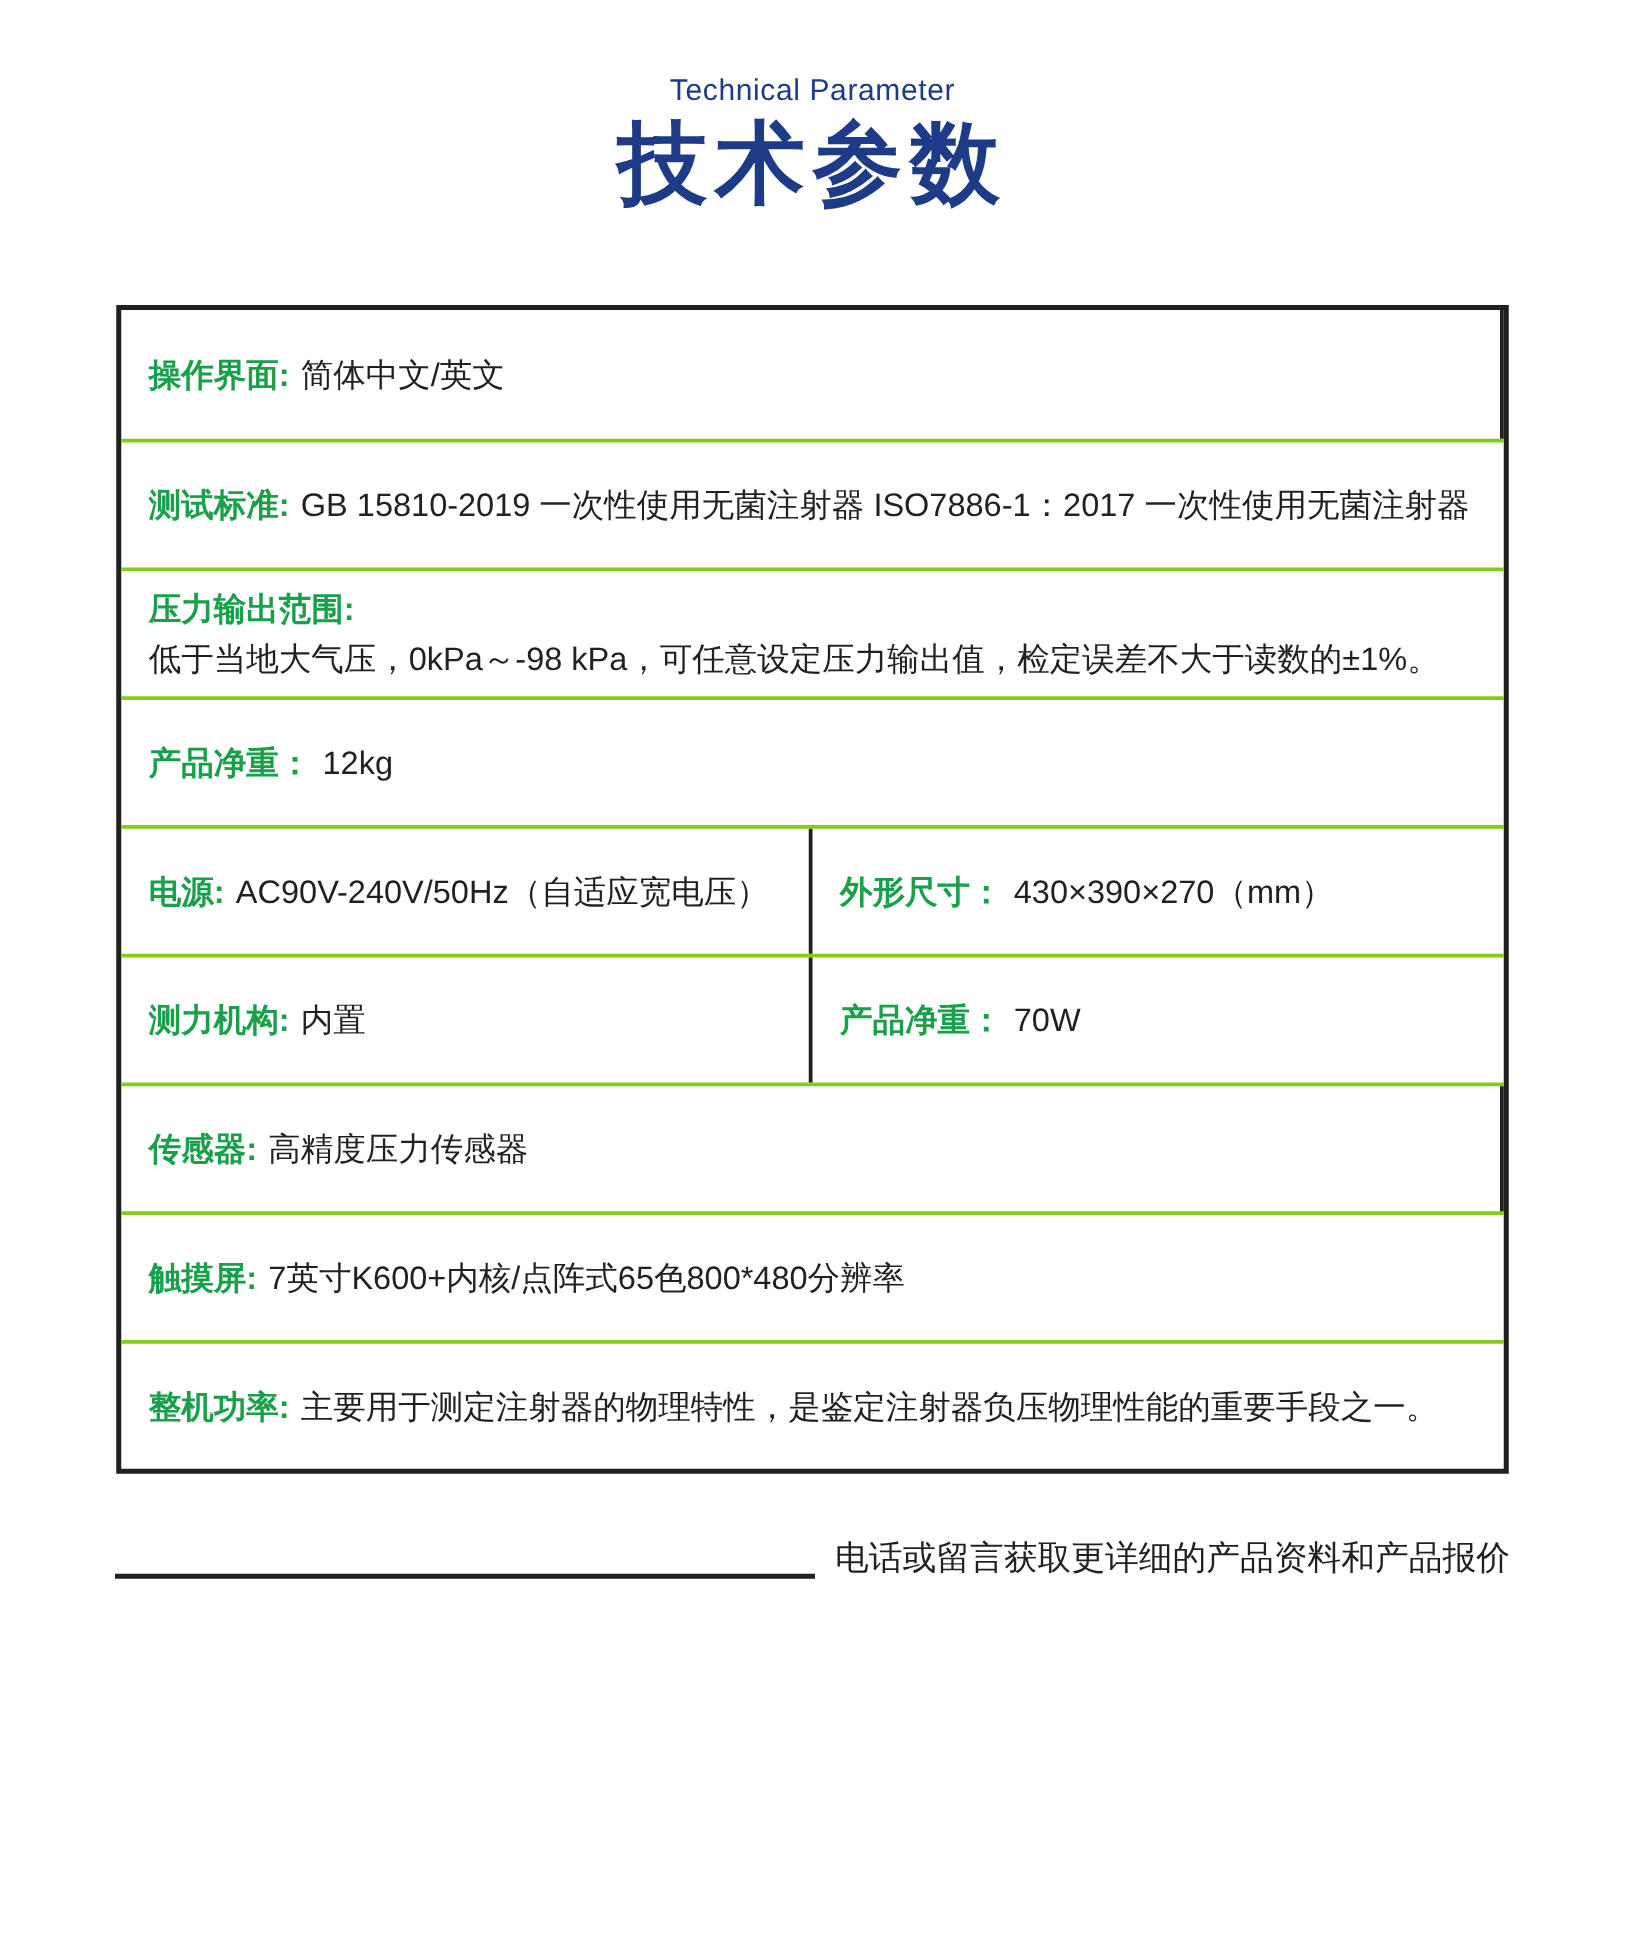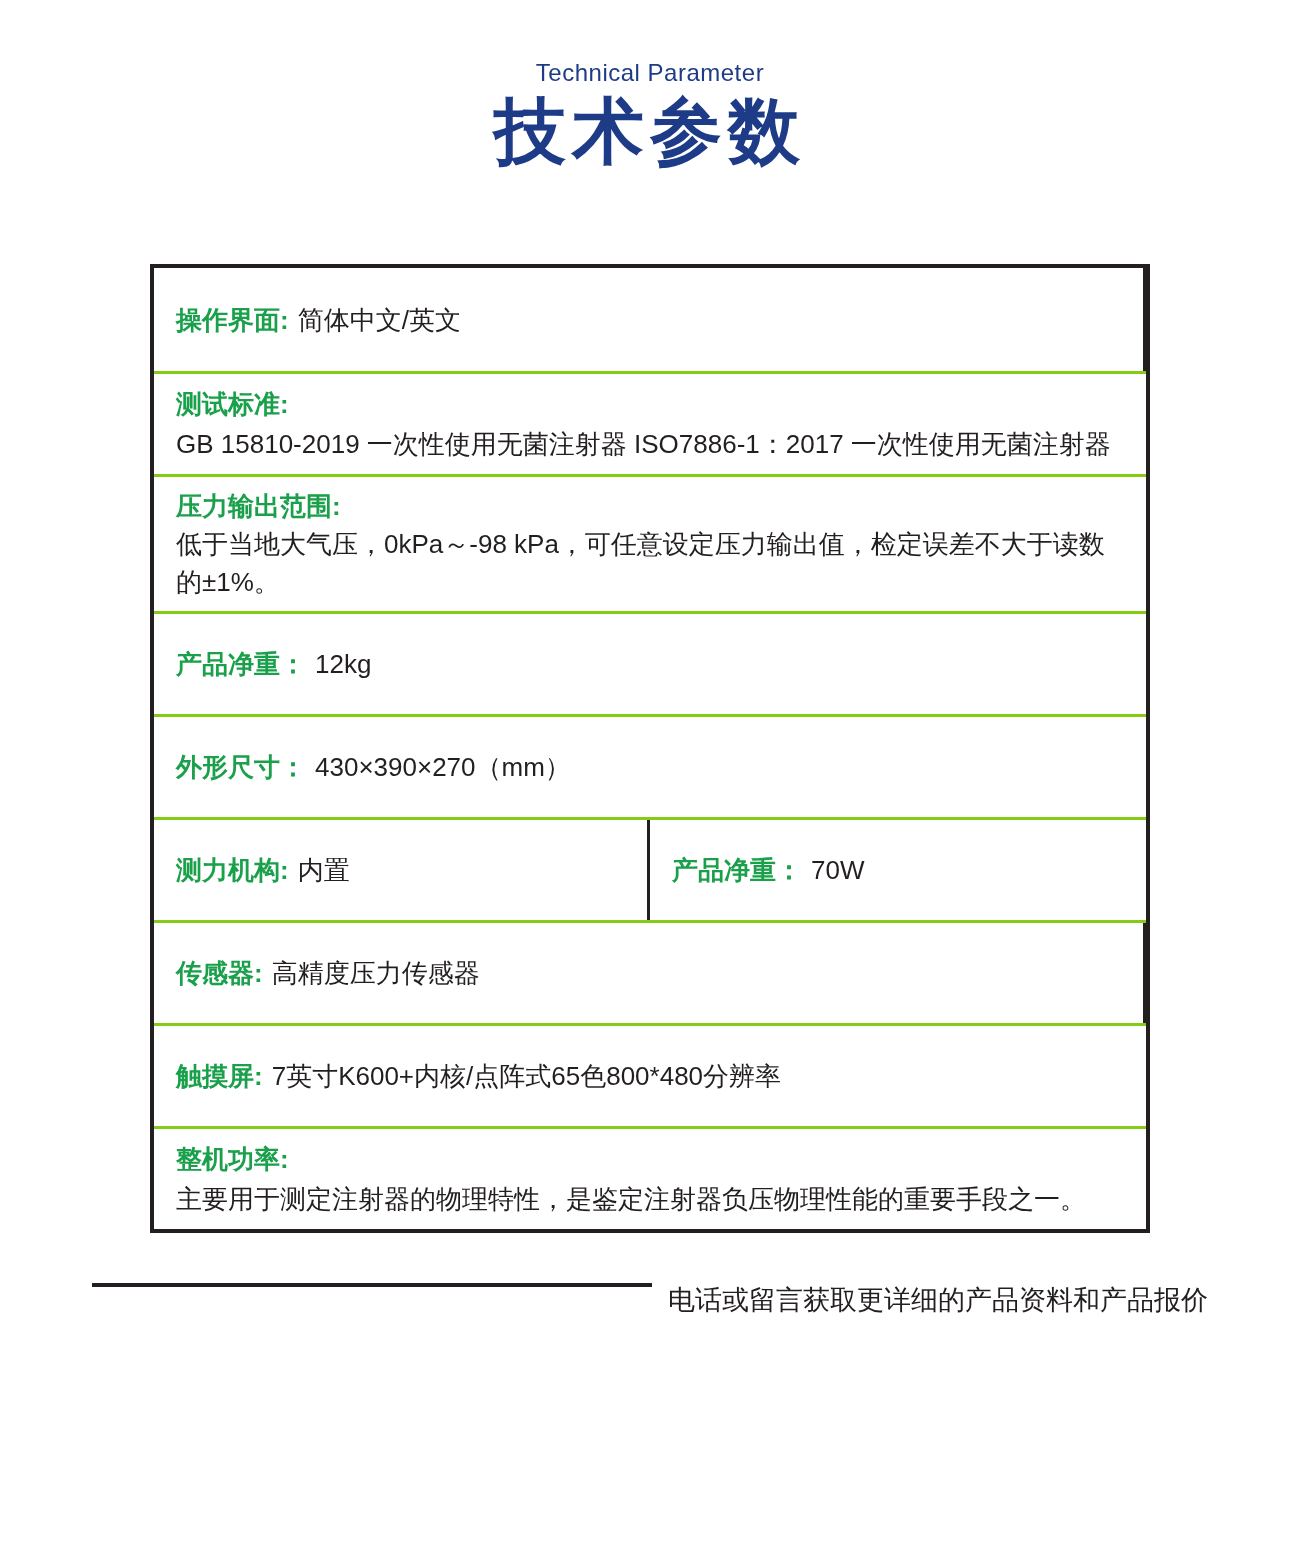--- a/index.html
+++ b/index.html
@@ -29,22 +29,22 @@
   .title-zh {
     font-size: 72px;
     font-weight: 900;
     letter-spacing: 6px;
     line-height: 82px;
     margin-top: 2px;
   }
 
   
   .param-table {
-    width: 1000px;
-    margin: 92px auto 0 auto;
+    width: 1114px;
+    margin: 72px auto 0 auto;
     border: 4px solid #231f20;
     background: #ffffff;
   }
   .row {
     display: flex;
     min-height: 103px;
     border-top: 3px solid #84cc16;
   }
   .row:first-child { border-top: none; }
   .cell {
@@ -68,21 +68,21 @@
     color: #231f20;
     font-size: 26px;
     line-height: 38px;
   }
 
   
   .footer {
     width: 1116px;
     margin: 50px auto 0 auto;
     display: flex;
-    align-items: flex-start;
+    align-items: flex-end;
   }
   .footer-line {
     flex: 1 1 auto;
     height: 4px;
     background: #231f20;
     margin-right: 16px;
   }
   .footer-cta {
     flex: 0 0 auto;
     color: #231f20;
@@ -123,20 +123,24 @@
   </div>
 
   <div class="row">
     <div class="cell">
       <span class="label">产品净重：</span>
       <span class="value">12kg</span>
     </div>
   </div>
 
   <div class="row">
+    <div class="cell divider">
+      <span class="label">电源:</span>
+      <span class="value">AC90V-240V/50Hz（自适应宽电压）</span>
+    </div>
     <div class="cell">
       <span class="label">外形尺寸：</span>
       <span class="value">430×390×270（mm）</span>
     </div>
   </div>
 
   <div class="row">
     <div class="cell divider">
       <span class="label">测力机构:</span>
       <span class="value">内置</span>

